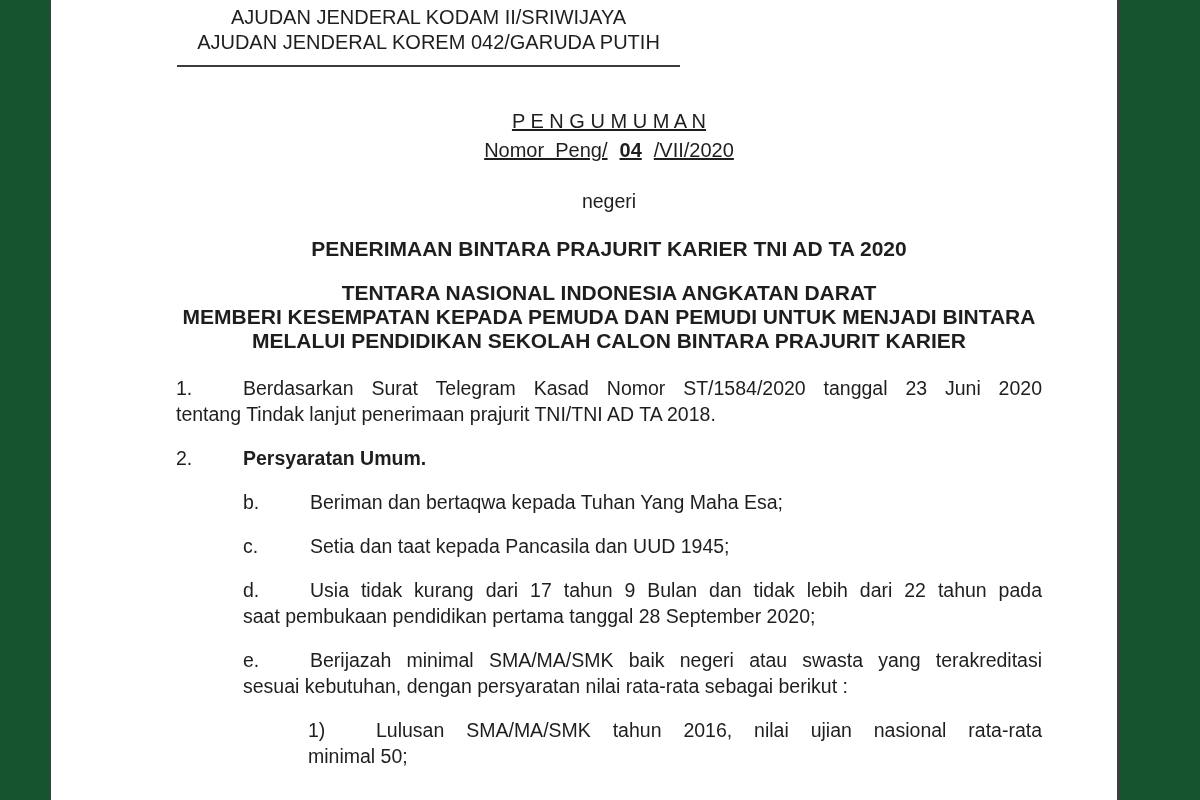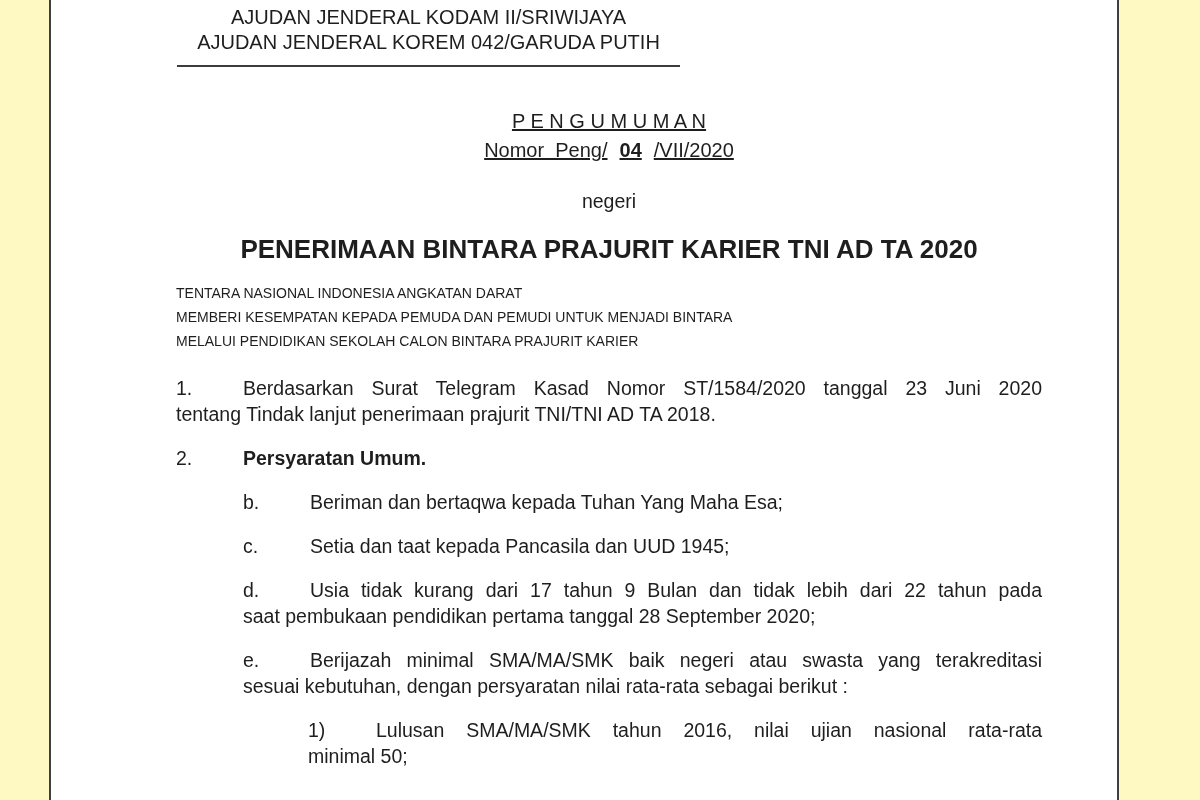--- a/index.html
+++ b/index.html
@@ -8,21 +8,21 @@
     width: 1200px;
     height: 800px;
     overflow: hidden;
     background: #53575a;
     font-family: "Liberation Sans", "DejaVu Sans", sans-serif;
   }
   .viewport {
     position: relative;
     width: 1200px;
     height: 800px;
-    background: #fef9c3;
+    background: #14532d;
   }
   .page {
     position: absolute;
     left: 49px;
     top: 0;
     width: 1066px;
     height: 800px;
     background: #ffffff;
     border-left: 2px solid #3d4043;
     border-right: 2px solid #3d4043;
@@ -57,27 +57,28 @@
   .tentang {
     margin-top: 23px;
     text-align: center;
     font-size: 19.5px;
     line-height: 26px;
   }
   .subject {
     margin-top: 22px;
     text-align: center;
     font-weight: bold;
-    font-size: 26px;
+    font-size: 21px;
     line-height: 26px;
   }
   .tagline {
     margin-top: 19px;
-    font-weight: normal;
-    font-size: 14px;
+    text-align: center;
+    font-weight: bold;
+    font-size: 21px;
     line-height: 24px;
   }
   
   .doc-body {
     margin-top: 22px;
     font-size: 19.5px;
     line-height: 26px;
   }
   .item { margin: 0 0 18px 0; }
   .item:last-child { margin-bottom: 0; }

